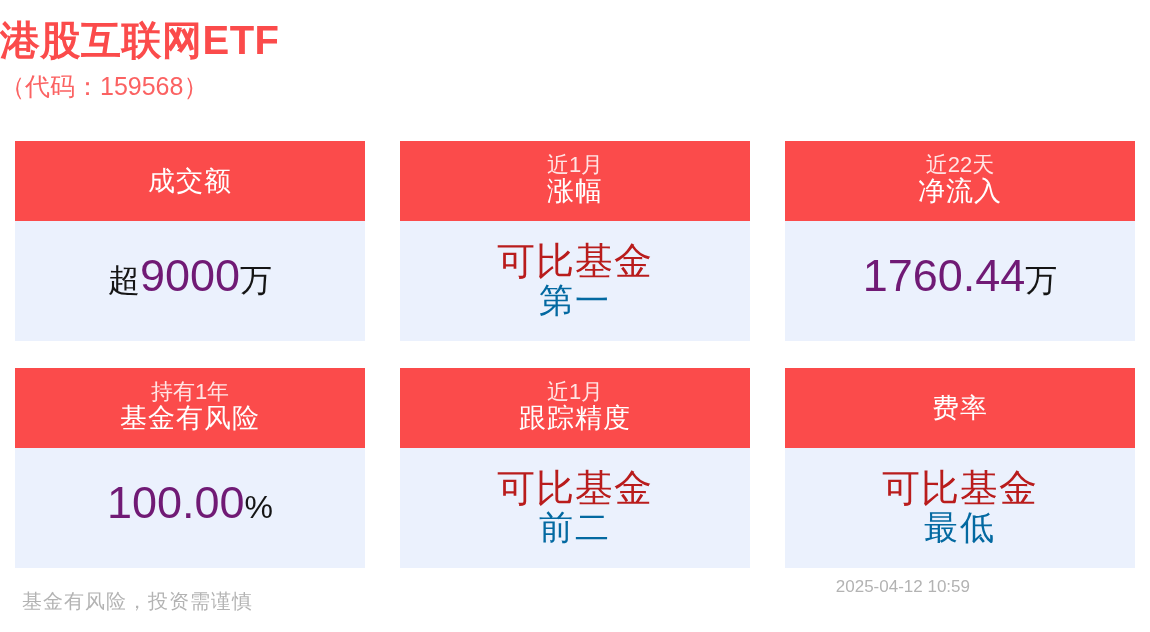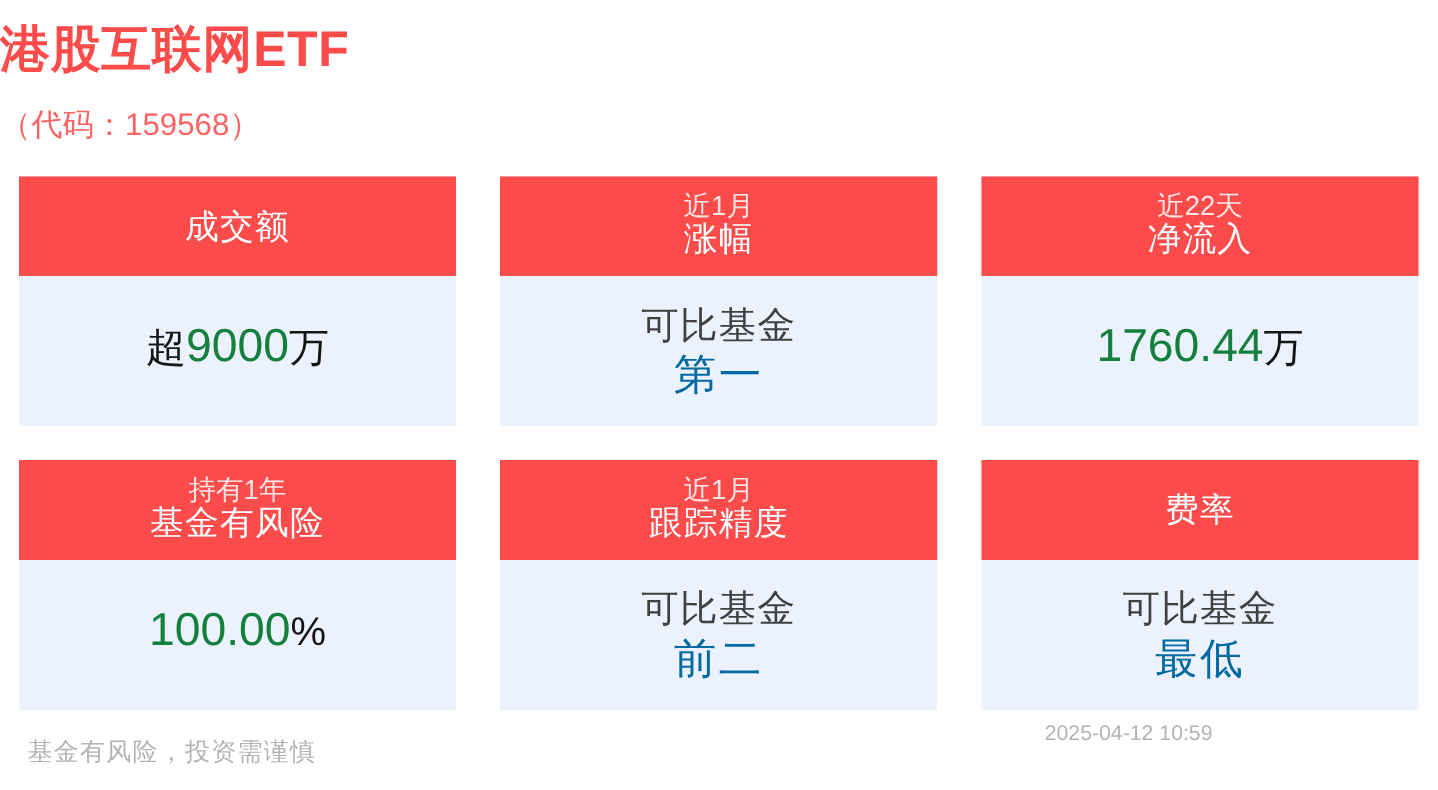--- a/index.html
+++ b/index.html
@@ -24,21 +24,21 @@
     font-size: 40px;
     font-weight: bold;
     color: #fb4b4b;
     line-height: 52px;
     letter-spacing: 0.5px;
   }
   .page-subtitle {
     font-size: 25px;
     color: #fb6262;
     line-height: 36px;
-    margin-top: 16px;
+    margin-top: 2px;
   }
 
   
   .card-grid {
     position: absolute;
     left: 15px;
     top: 141px;
     width: 1120px;
     display: grid;
     grid-template-columns: repeat(3, 350px);
@@ -90,28 +90,28 @@
   .value-line {
     white-space: nowrap;
     line-height: 54px;
   }
   .value-prefix,
   .value-suffix {
     font-size: 32px;
     color: #151515;
   }
   .value-number {
-    font-size: 37px;
-    color: #15803d;
+    font-size: 45px;
+    color: #701a75;
     letter-spacing: 0px;
   }
   
   .value-top {
-    font-size: 30px;
-    color: #404040;
+    font-size: 38px;
+    color: #b91c1c;
     line-height: 38px;
     letter-spacing: 1px;
     text-align: center;
   }
   .value-bottom {
     font-size: 34px;
     color: #0369a1;
     line-height: 40px;
     letter-spacing: 2px;
   }

